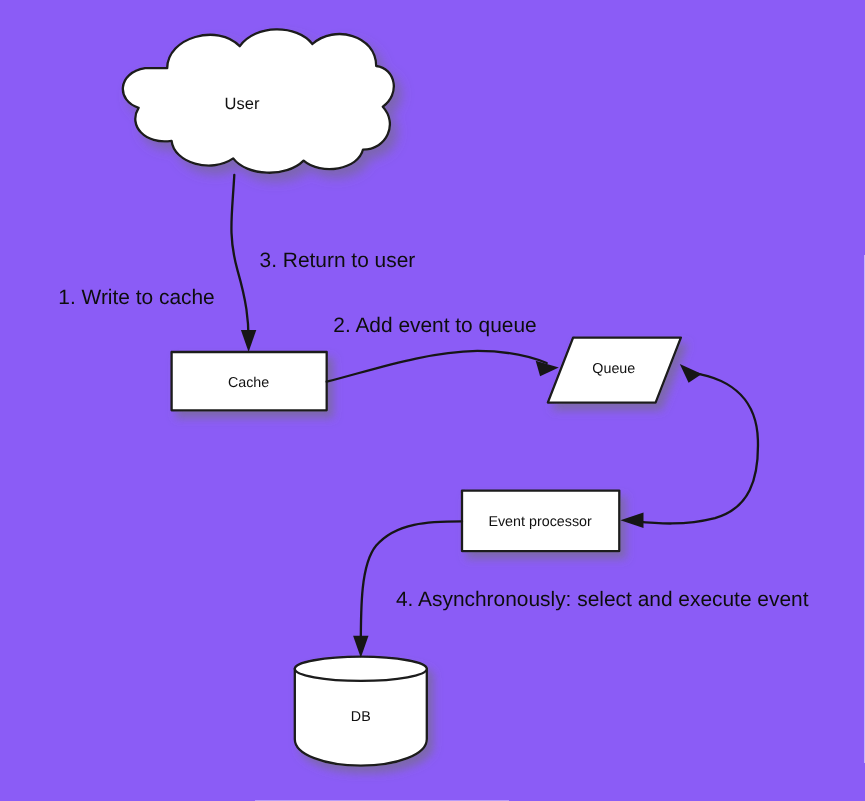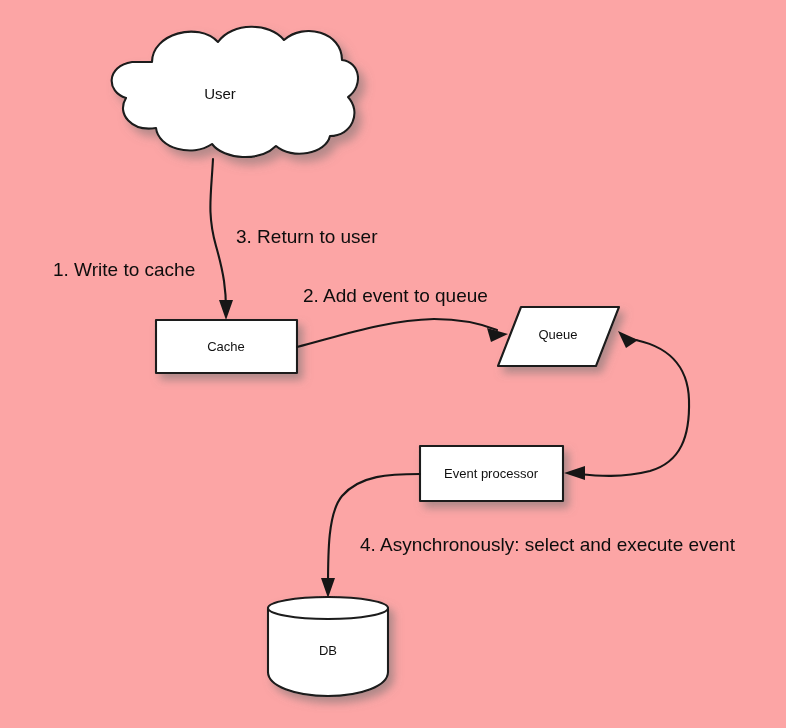--- a/index.html
+++ b/index.html
@@ -9,21 +9,21 @@
     background: #ffffff;
   }
   body {
     font-family: "Liberation Sans", sans-serif;
     -webkit-font-smoothing: antialiased;
   }
   #canvas {
     position: relative;
     width: 786px;
     height: 728px;
-    background: #fca5a5;
+    background: #8b5cf6;
     overflow: hidden;
   }
   #diagram-svg {
     position: absolute;
     left: 0;
     top: 0;
     width: 786px;
     height: 728px;
     display: block;
   }

